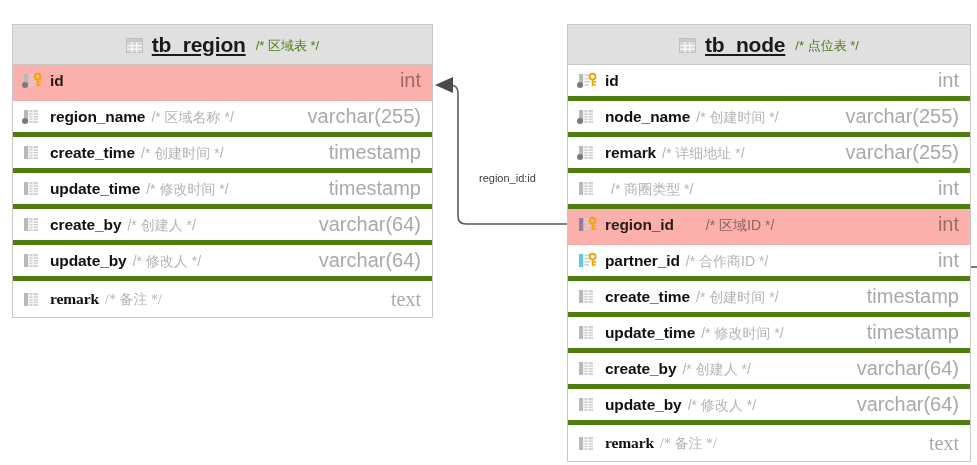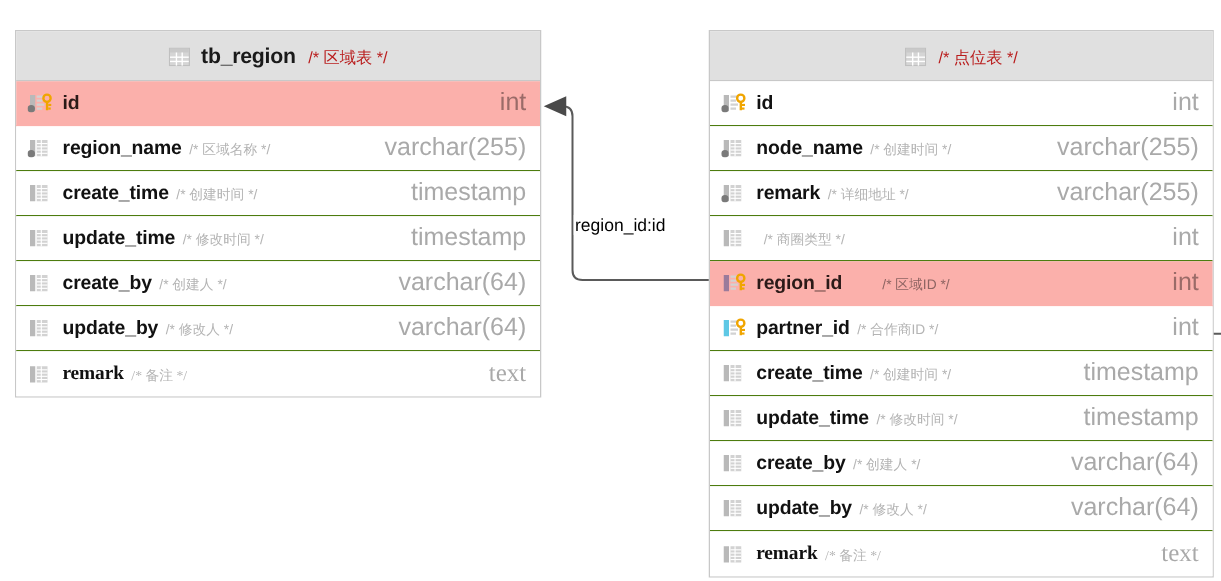--- a/index.html
+++ b/index.html
@@ -30,29 +30,30 @@
     height: 40px;
     background: #e0e0e0;
     border-bottom: 1px solid #c8c8c8;
     display: flex;
     align-items: center;
     justify-content: center;
     gap: 9px;
     box-sizing: border-box;
   }
   .table-title {
-    font-size: 17px;
+    font-size: 21px;
     font-weight: bold;
     color: #1a1a1a;
     letter-spacing: -0.2px;
     white-space: nowrap;
+    text-decoration: underline;
   }
   .table-comment {
     font-size: 13px;
-    color: #b91c1c;
+    color: #4d7c0f;
     white-space: nowrap;
     margin-left: 1px;
     margin-top: 3px;
     text-align: center;
   }
 
   
   .grid-icon {
     width: 17px; height: 15px;
     display: block;
@@ -60,21 +61,21 @@
     margin-top: 2px;
   }
 
   
   .row {
     height: 36px;
     display: flex;
     align-items: center;
     padding: 0 11px 0 9px;
     box-sizing: border-box;
-    border-bottom: 1px solid #4d7c0f;
+    border-bottom: 5px solid #4d7c0f;
     background: #ffffff;
   }
   .row:last-child { border-bottom: none; font-family: Liberation Serif, serif; }
   .row.hl { background: #fbb0ab; border-bottom-color: #fbb0ab; }
 
   .col-icon {
     width: 21px; height: 19px;
     flex: none;
     margin-right: 7px;
     display: block;
@@ -83,21 +84,21 @@
   .col-name {
     font-size: 15.5px;
     font-weight: bold;
     color: #111111;
     white-space: nowrap;
     letter-spacing: -0.1px;
   }
   .row.hl .col-name { color: #2b1a18; }
 
   .col-comment {
-    font-size: 11px;
+    font-size: 14px;
     color: #b4b4b4;
     white-space: nowrap;
     margin-left: 6px;
     margin-top: 2px;
   }
   .row.hl .col-comment { color: #8e6462; margin-left: 32px; }
 
   .col-type {
     margin-left: auto;
     font-size: 20px;
@@ -109,24 +110,24 @@
 
   
   #connector {
     position: absolute;
     left: 0; top: 0;
     width: 977px; height: 465px;
     pointer-events: none;
   }
   .rel-label {
     position: absolute;
-    left: 459px;
+    left: 478px;
     top: 172px;
-    font-size: 14px;
-    color: #000000;
+    font-size: 11px;
+    color: #404040;
     white-space: nowrap;
     background: #ffffff;
     padding: 0 1px;
   }
 </style>
 </head>
 <body>
 
 <div class="table-card" id="card-region">
   <div class="table-header">
@@ -271,20 +272,21 @@
     <span>
       <svg class="grid-icon" viewBox="0 0 17 15">
         <rect x="0.5" y="0.5" width="16" height="14" fill="#d5d5d5" stroke="#c0c0c0"></rect>
         <rect x="1" y="1" width="15" height="3" fill="#c9c9c9"></rect>
         <rect x="5.6" y="4" width="1.1" height="10.5" fill="#ffffff"></rect>
         <rect x="10.2" y="4" width="1.1" height="10.5" fill="#ffffff"></rect>
         <rect x="1" y="7.2" width="15" height="1.1" fill="#ffffff"></rect>
         <rect x="1" y="10.6" width="15" height="1.1" fill="#ffffff"></rect>
       </svg>
     </span>
+    <span class="table-title">tb_node</span>
     <span class="table-comment">/* 点位表 */</span>
   </div>
   <div class="table-body">
       <div class="row">
         <span style="position: relative; display: inline-block; flex: 0 0 auto;">
           <svg class="col-icon" viewBox="0 0 21 19">
             <rect x="2" y="3" width="4.2" height="13" fill="#b9b9b9"></rect>
             <rect x="7.4" y="3.4" width="6" height="1.8" fill="#d2d2d2"></rect>
             <rect x="7.4" y="6.6" width="4.4" height="1.8" fill="#d2d2d2"></rect>
             <rect x="7.4" y="9.8" width="6" height="1.8" fill="#d2d2d2"></rect>

